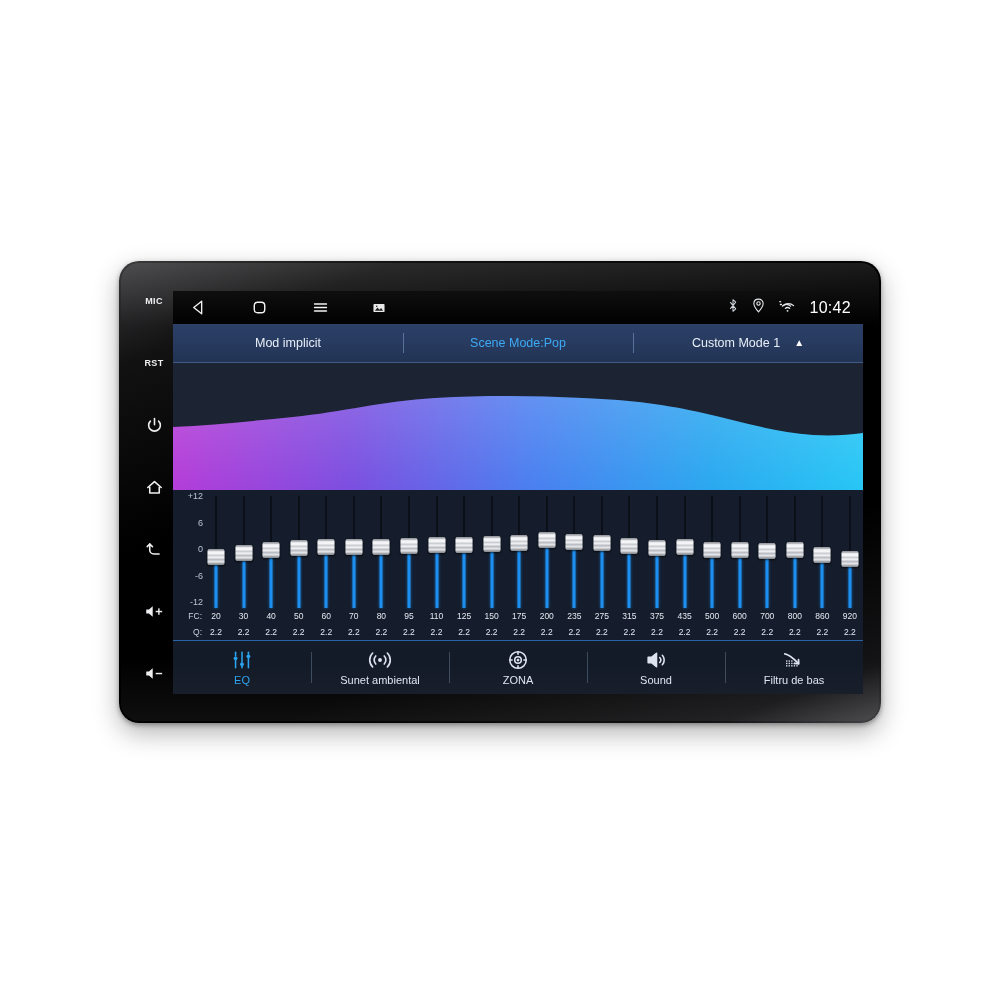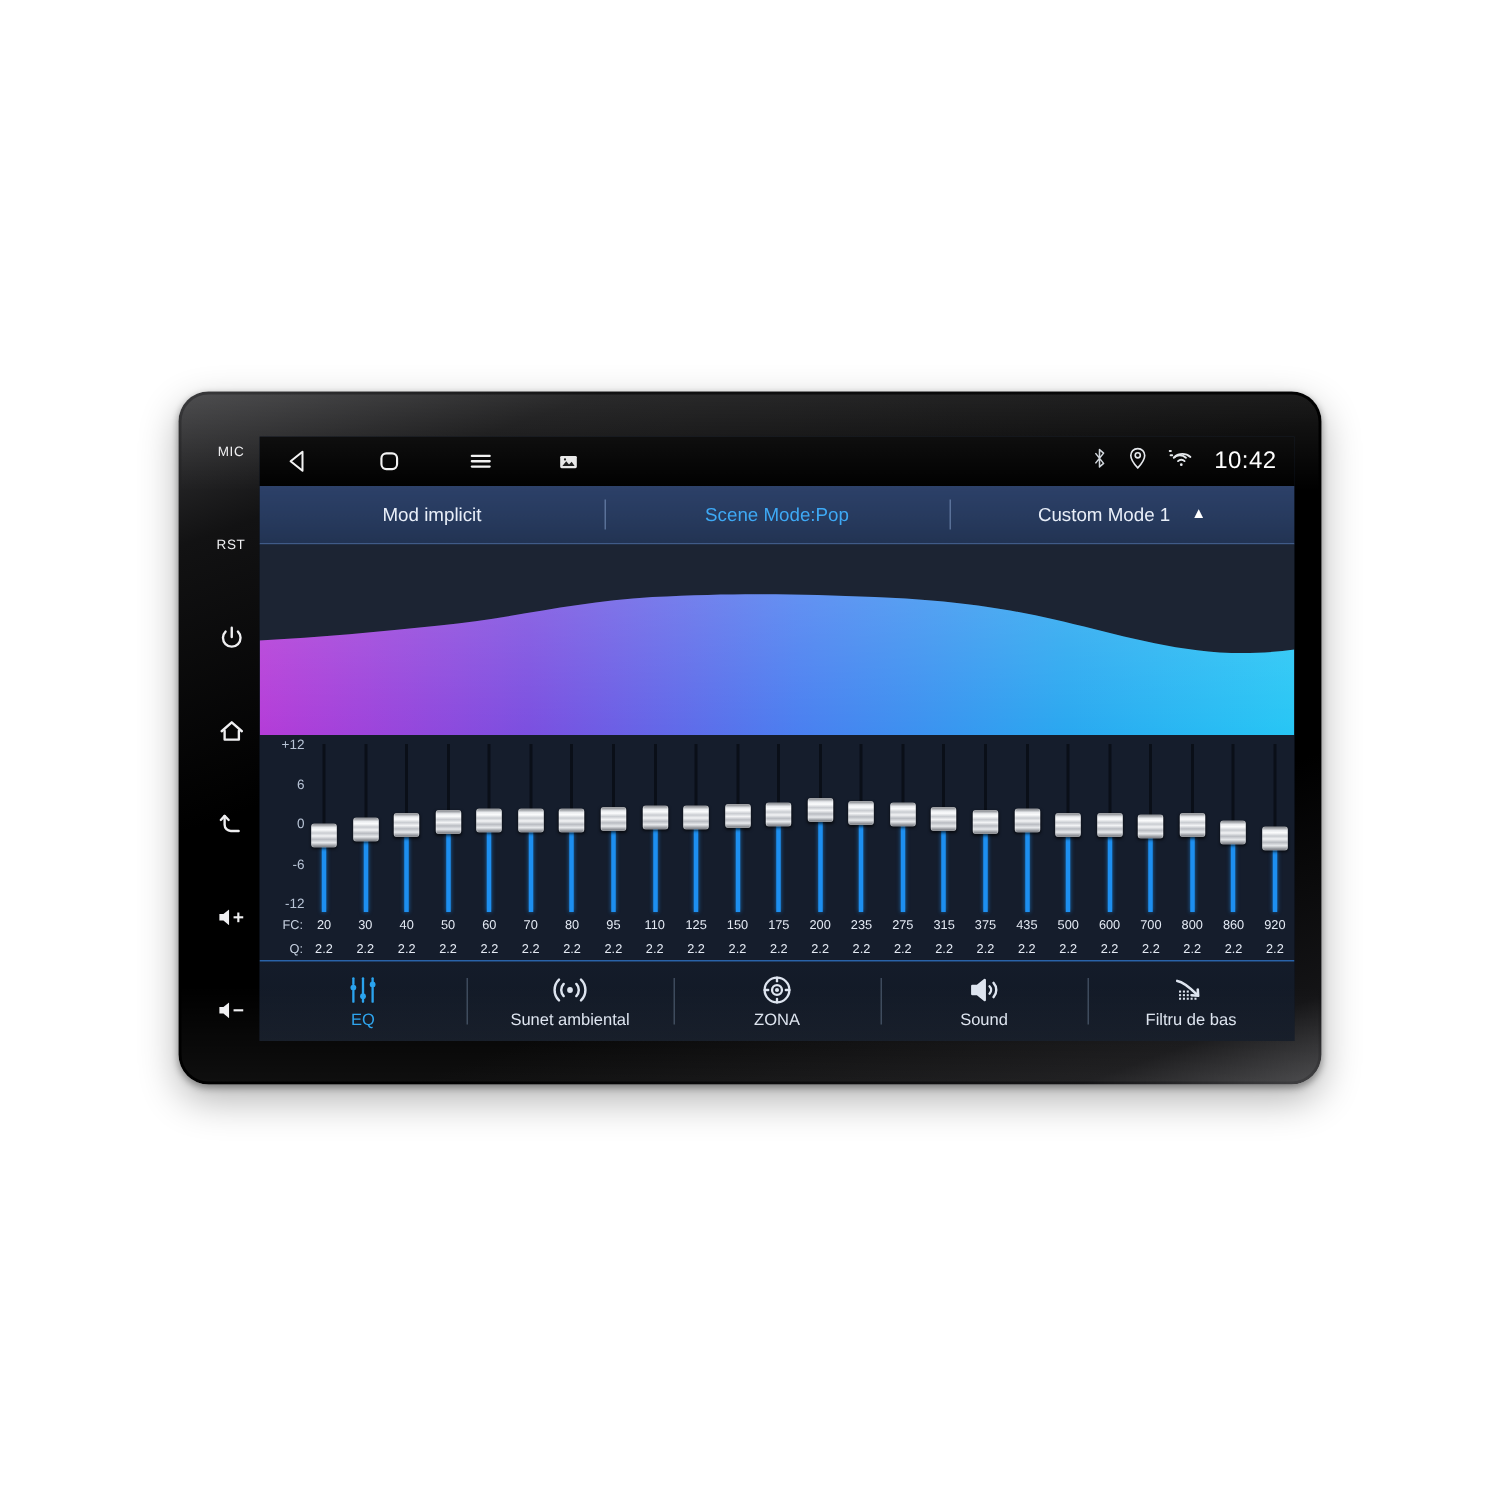--- a/index.html
+++ b/index.html
@@ -31,21 +31,21 @@
   
   #bezel-keys {
     position: absolute; left: 18px; top: 26px;
     width: 34px; height: 400px;
     display: flex; flex-direction: column;
     align-items: center; justify-content: space-between;
     z-index: 4;
   }
   .bezel-key { color:#e8e8ea; display:flex; align-items:center; justify-content:center;
                width:30px; height:28px; }
-  .bezel-key.txt { font-size: 9px; font-weight: 400; letter-spacing:.4px; color:#efeff1; }
+  .bezel-key.txt { font-size: 9px; font-weight: 700; letter-spacing:.4px; color:#efeff1; }
 
   
   #screen {
     position: absolute;
     left: 54px; top: 30px;
     width: 690px; height: 403px;
     background: #0d1422;
     overflow: hidden;
   }
 

